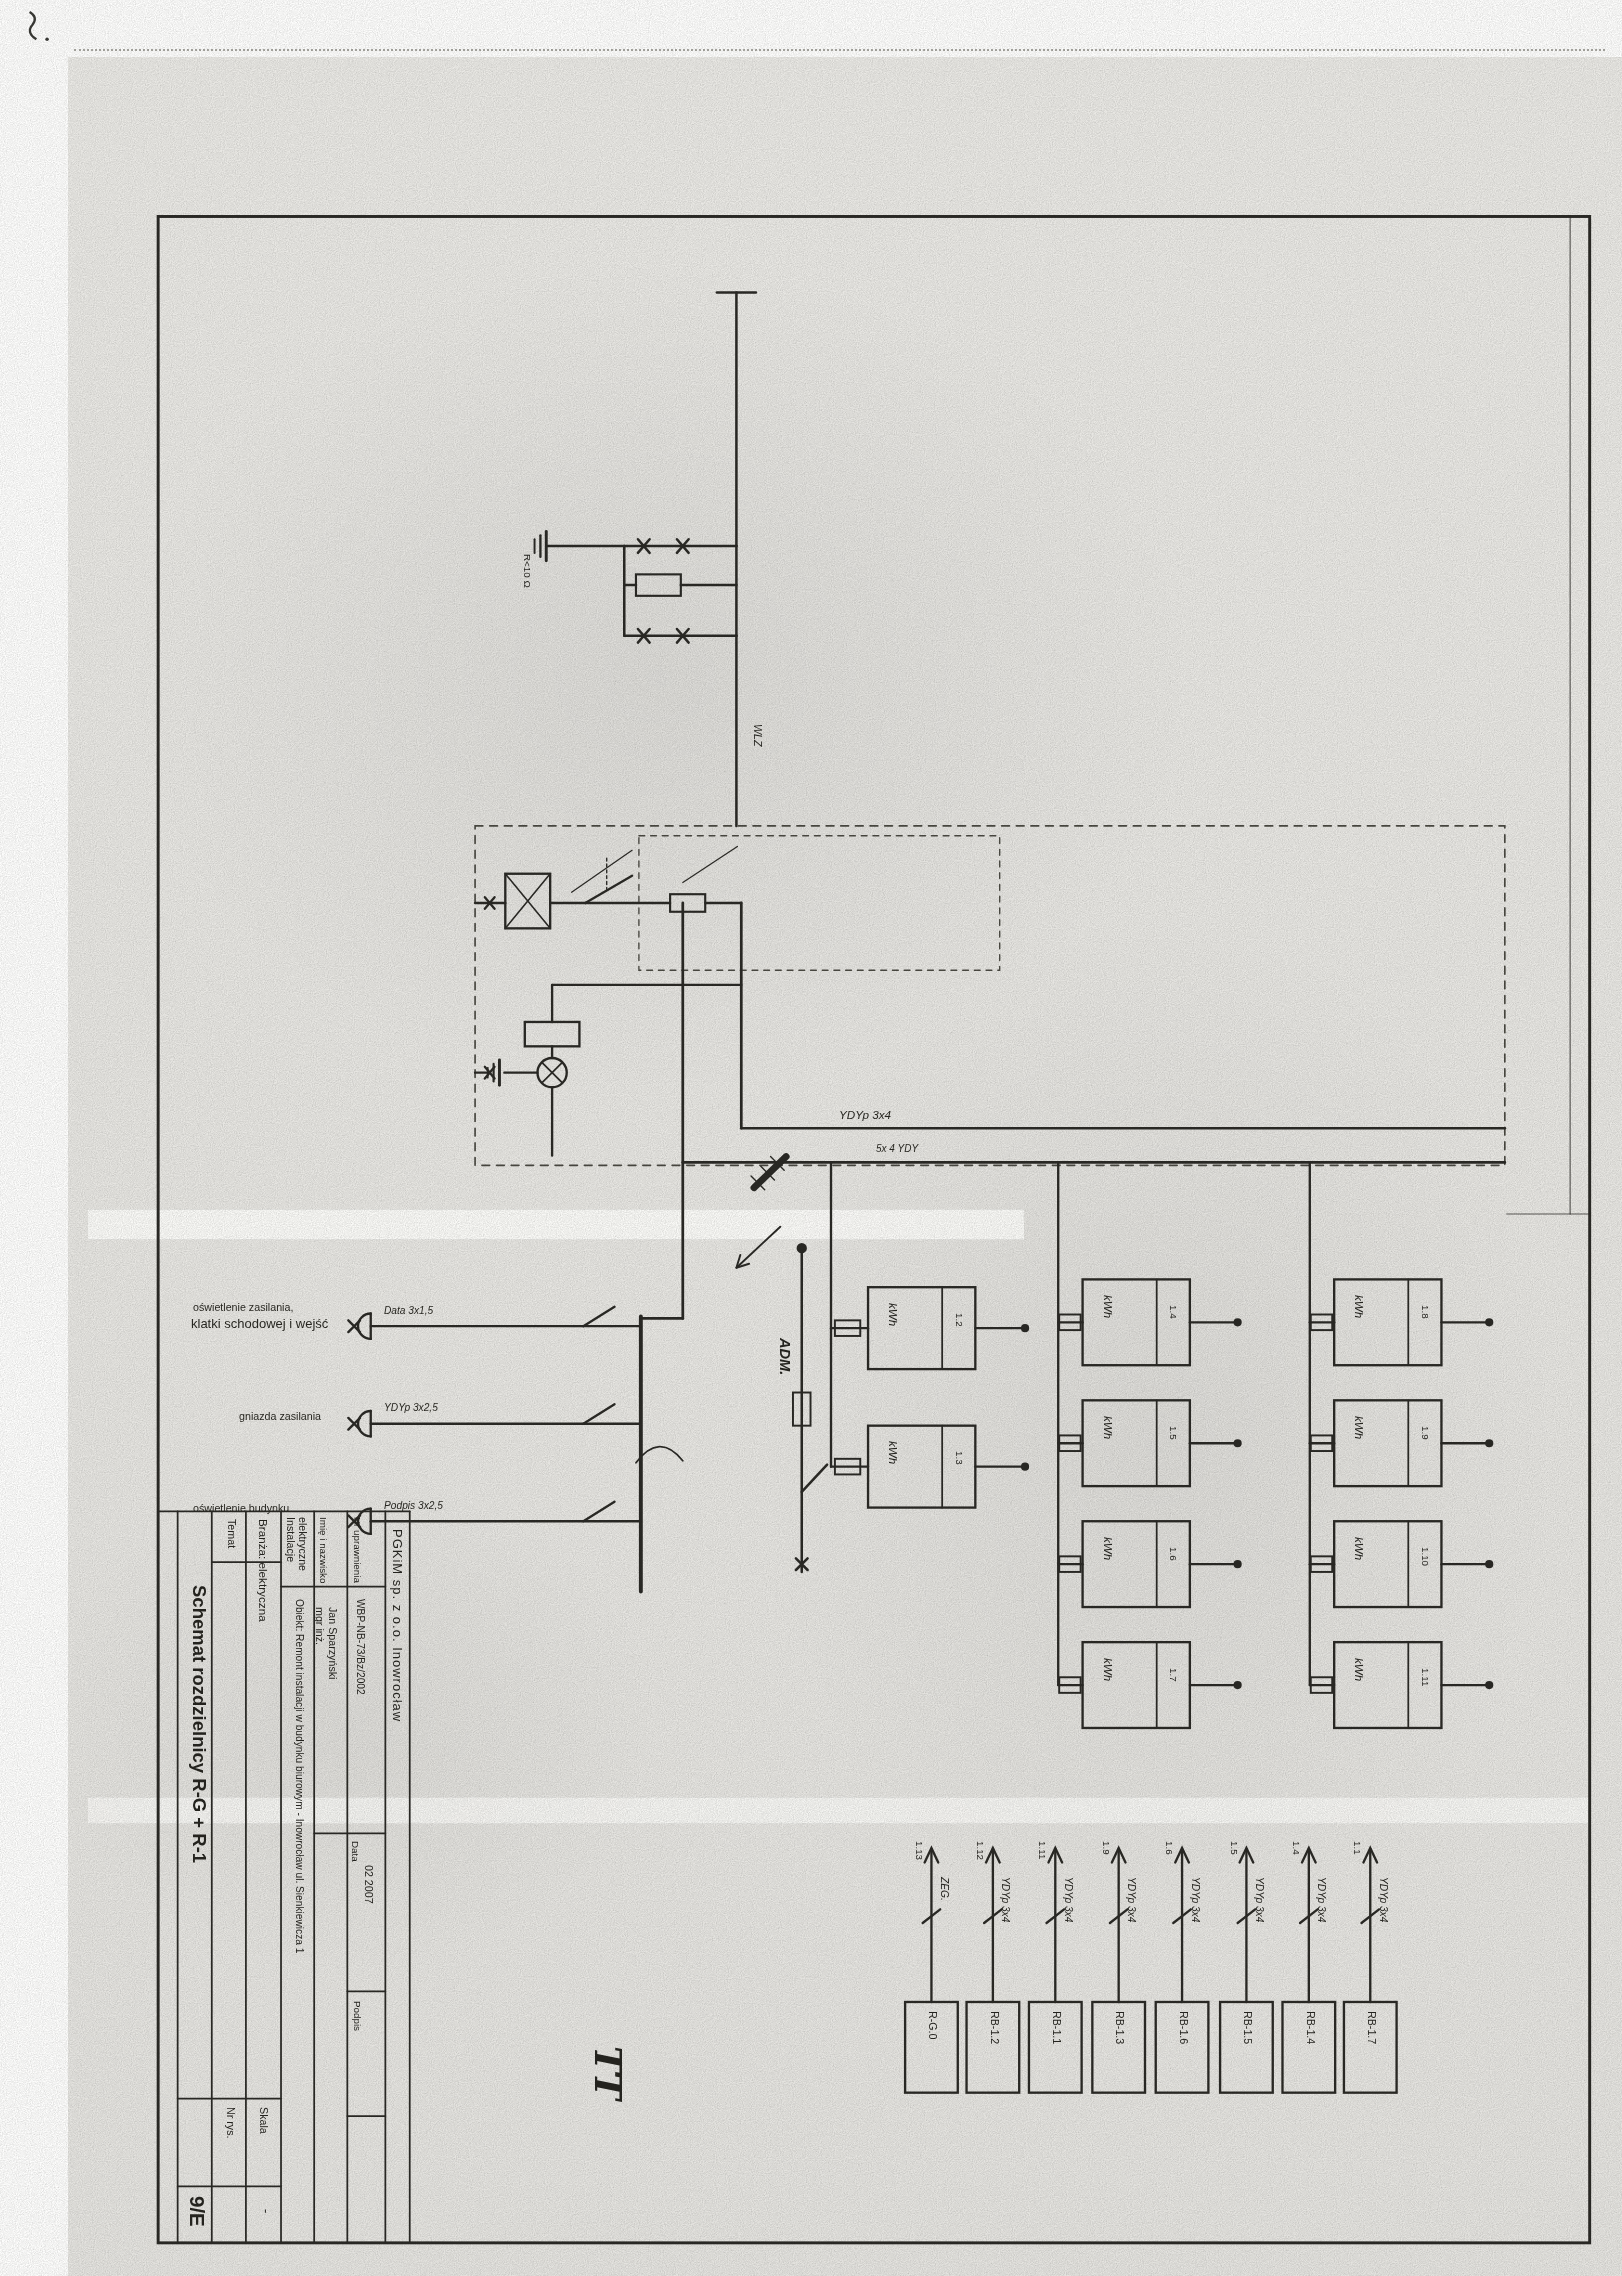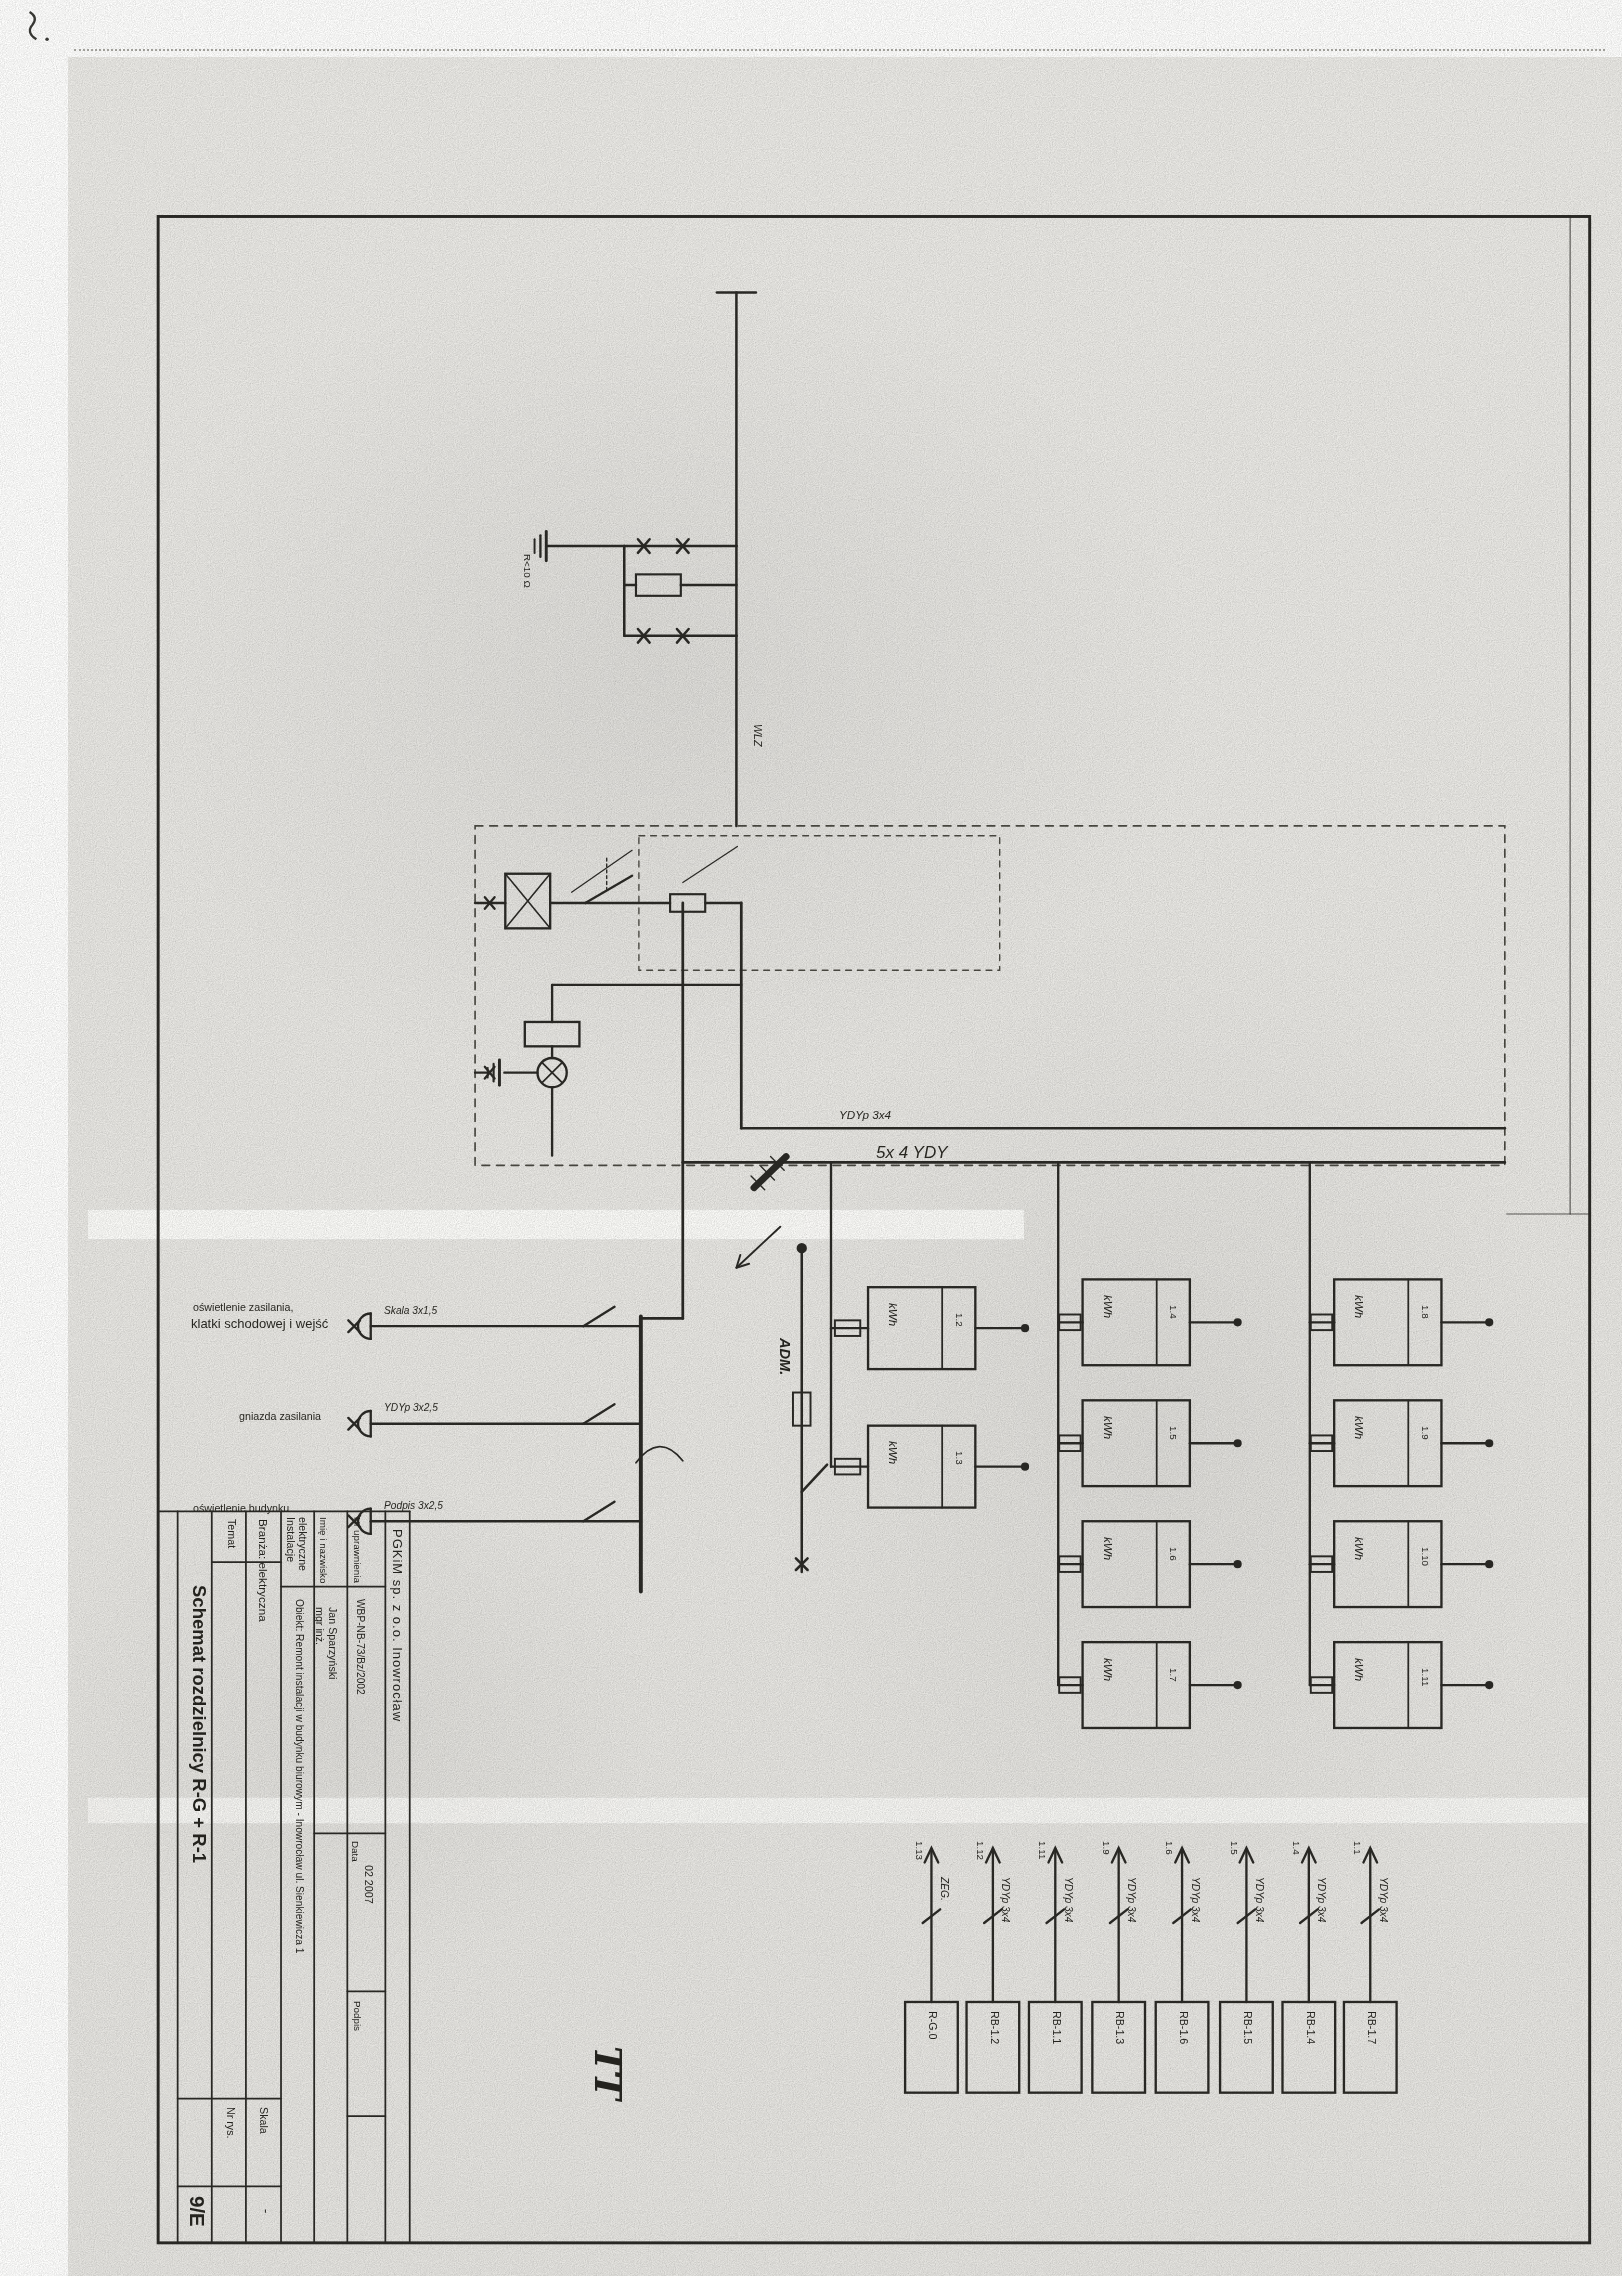--- a/index.html
+++ b/index.html
@@ -283,27 +283,27 @@
       <path d="M356 2170 H395"></path>
       <path d="M182 2152 H288"></path>
       <path d="M182 2242 H288"></path>
     </g>
   </svg>
 
   <span class="v" style="left:532px;top:554px;font-size:9.8px;">R&lt;10 Ω</span>
   <span class="v it" style="left:763px;top:724px;font-size:10.7px;">WLZ</span>
 
   <span class="h it" style="left:839px;top:1108px;font-size:11.7px;">YDYp 3x4</span>
-  <span class="h it" style="left:876px;top:1143px;font-size:17px;">5x 4 YDY</span>
+  <span class="h it" style="left:876px;top:1143px;font-size:10px;">5x 4 YDY</span>
 
   <span class="h" style="left:193px;top:1301px;font-size:10.7px;">oświetlenie zasilania,</span>
   <span class="h" style="left:191px;top:1317px;font-size:13px;">klatki schodowej i wejść</span>
   <span class="h" style="left:191px;top:1410px;font-size:10.7px;padding-left:48px;">gniazda zasilania</span>
   <span class="h" style="left:193px;top:1502px;font-size:10.7px;">oświetlenie budynku</span>
-  <span class="h it" style="left:384px;top:1305px;font-size:10.2px;">Skala 3x1,5</span>
+  <span class="h it" style="left:384px;top:1305px;font-size:10.2px;">Data 3x1,5</span>
   <span class="h it" style="left:384px;top:1402px;font-size:10.2px;">YDYp 3x2,5</span>
   <span class="h it" style="left:384px;top:1500px;font-size:10.2px;">Podpis 3x2,5</span>
 
   <span class="v it b" style="left:792px;top:1338px;font-size:14.6px;">ADM.</span>
 
   <span class="v it b serif" style="left:626px;top:2046px;font-size:37px;">TT</span>
 
   <span class="v it" style="left:899px;top:1303px;font-size:11.7px;">kWh</span>
   <span class="v" style="left:964px;top:1313px;font-size:9.8px;">1.2</span>
   <span class="v it" style="left:899px;top:1441px;font-size:11.7px;">kWh</span>

